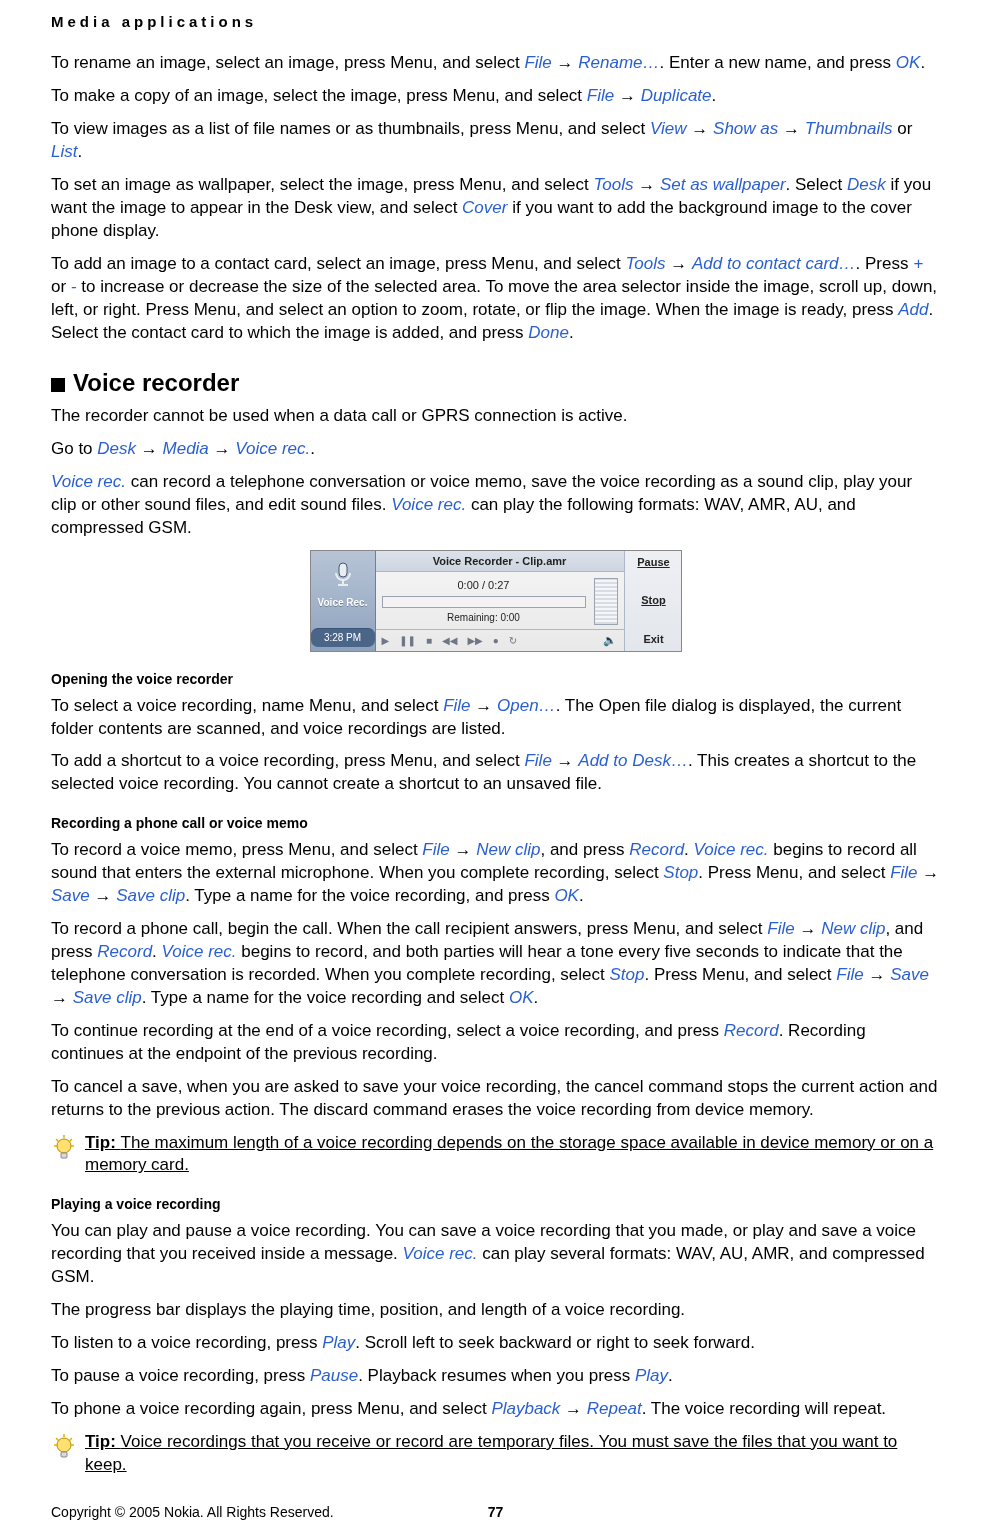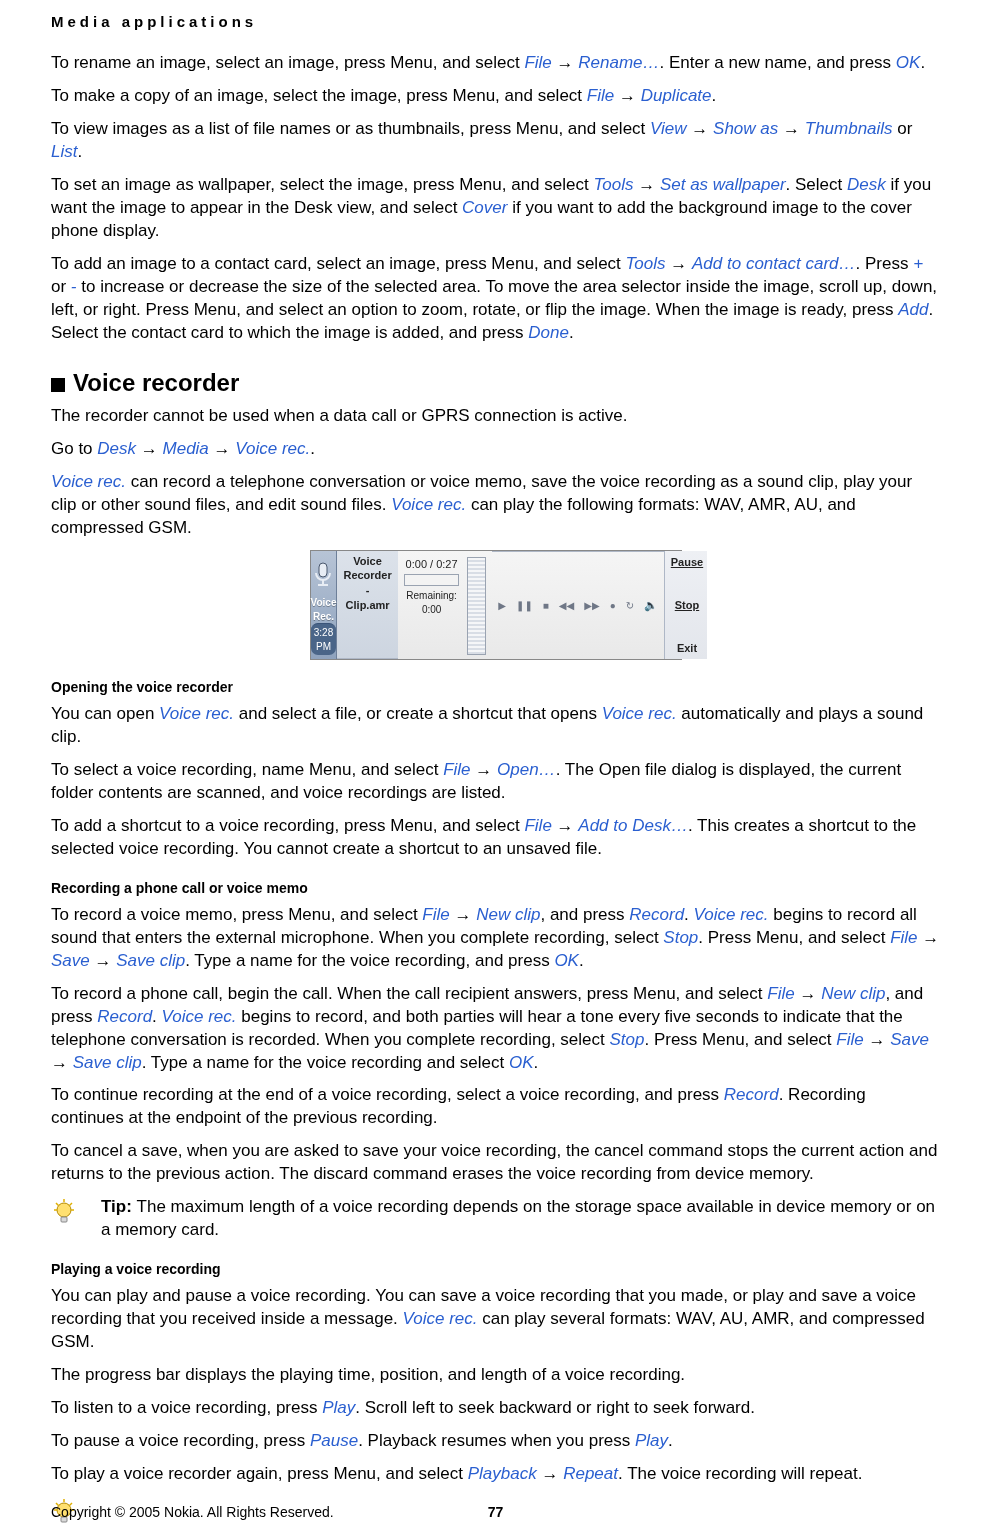--- a/index.html
+++ b/index.html
@@ -43,22 +43,23 @@
     top: 1px;
   }
   h3.subhead {
     font-size: 14px;
     font-weight: bold;
     margin: 18px 0 6px 0;
   }
   .tip-row {
     display: flex;
     align-items: flex-start;
-    gap: 24px;
+    gap: 8px;
     margin: 4px 0 8px 0;
+    text-decoration: underline;
   }
   .tip-icon {
     flex: 0 0 auto;
     margin-top: 2px;
   }
   .tip-icon svg { display: block; }
   .tip-body { flex: 1 1 auto; }
   .tip-label { font-weight: bold; }
   .figure-wrap {
     text-align: center;
@@ -110,20 +111,21 @@
   .vr-left .clock {
     background: #4a6588;
     font-size: 10px;
     padding: 2px 0;
     border-top: 1px solid #3a5478;
     border-radius: 7px;
   }
   .vr-mid {
     flex: 1 1 auto;
     display: flex;
+    flex-direction: column;
   }
   .vr-title {
     background: linear-gradient(#dce2ea,#cdd5e0);
     border-bottom: 1px solid #aeb7c6;
     font-weight: bold;
     padding: 3px 6px;
   }
   .vr-body {
     padding: 6px 6px 4px 6px;
     display: flex;
@@ -271,23 +273,20 @@
           <span class="rlabel first">Pause</span>
           <span class="rlabel">Stop</span>
           <span class="rlabel" style="text-decoration:none;">Exit</span>
         </div>
       </div>
     </div>
   </div>
 
   <h3 class="subhead">Opening the voice recorder</h3>
 
-  <p>
-    <span>You can open </span><span class="cmd">Voice rec.</span><span> and select a file, or create a shortcut that opens </span><span class="cmd">Voice rec.</span><span> automatically and plays a sound clip.</span>
-  </p>
 
   <p>
     <span>To select a voice recording, name Menu, and select </span><span class="cmd">File</span>
     <span class="arrw">→</span>
     <span class="cmd">Open…</span><span>. The Open file dialog is displayed, the current folder contents are scanned, and voice recordings are listed.</span>
   </p>
 
   <p>
     <span>To add a shortcut to a voice recording, press Menu, and select </span><span class="cmd">File</span>
     <span class="arrw">→</span>
@@ -352,39 +351,42 @@
 
   <p>
     <span>To listen to a voice recording, press </span><span class="cmd">Play</span><span>. Scroll left to seek backward or right to seek forward.</span>
   </p>
 
   <p>
     <span>To pause a voice recording, press </span><span class="cmd">Pause</span><span>. Playback resumes when you press </span><span class="cmd">Play</span><span>.</span>
   </p>
 
   <p>
-    <span>To play a voice recorder again, press Menu, and select </span><span class="cmd">Playback</span>
+    <span>To phone a voice recording again, press Menu, and select </span><span class="cmd">Playback</span>
     <span class="arrw">→</span>
     <span class="cmd">Repeat</span><span>. The voice recording will repeat.</span>
   </p>
 
   <div class="tip-row">
     <span class="tip-icon">
       <svg width="26" height="30" viewBox="0 0 26 30">
         <circle cx="13" cy="12" r="7" fill="#ffe070" stroke="#b58a00"></circle>
         <rect x="10" y="19" width="6" height="5" rx="1" fill="#d9d9d9" stroke="#888"></rect>
         <g stroke="#e0b000" stroke-width="1.5">
           <line x1="13" y1="1" x2="13" y2="4"></line>
           <line x1="3" y1="12" x2="6" y2="12"></line>
           <line x1="20" y1="12" x2="23" y2="12"></line>
           <line x1="5" y1="5" x2="7.5" y2="7.5"></line>
           <line x1="21" y1="5" x2="18.5" y2="7.5"></line>
         </g>
       </svg>
     </span>
+    <div class="tip-body">
+      <span class="tip-label">Tip: </span><span>Voice recordings that you receive or record are temporary files. You must save the files that you want to keep.</span>
+    </div>
   </div>
 
   <div class="footer" style="height:18px;">
     <span class="copyright">Copyright © 2005 Nokia. All Rights Reserved.</span>
     <span class="pageno">77</span>
   </div>
 
 </div>
 
 </body></html>

